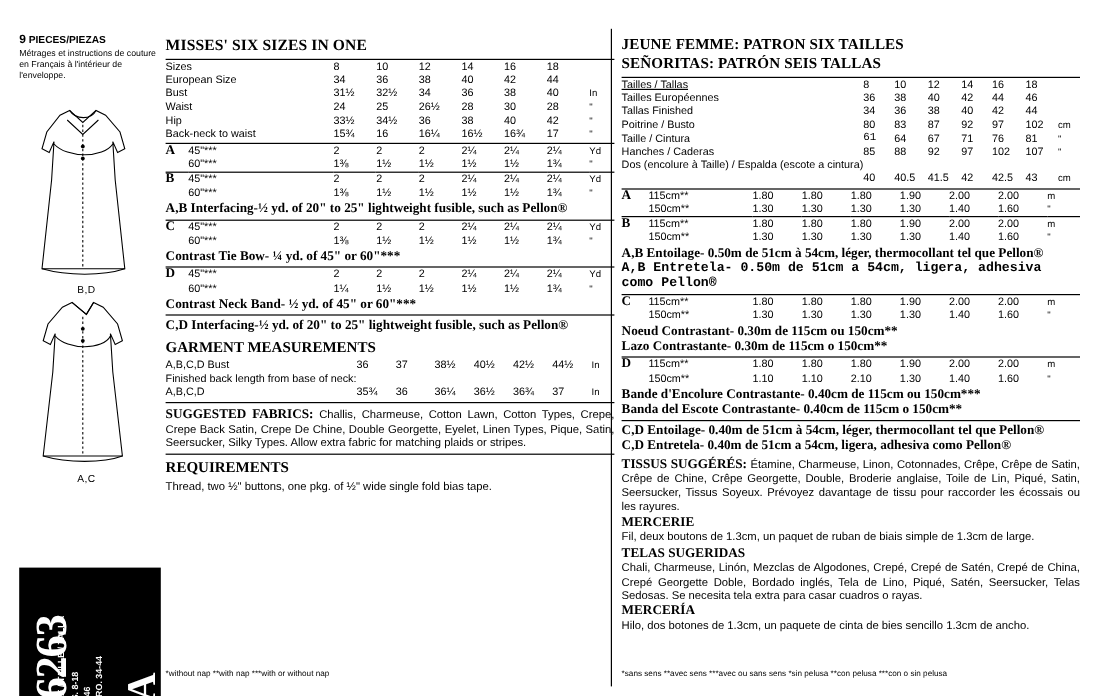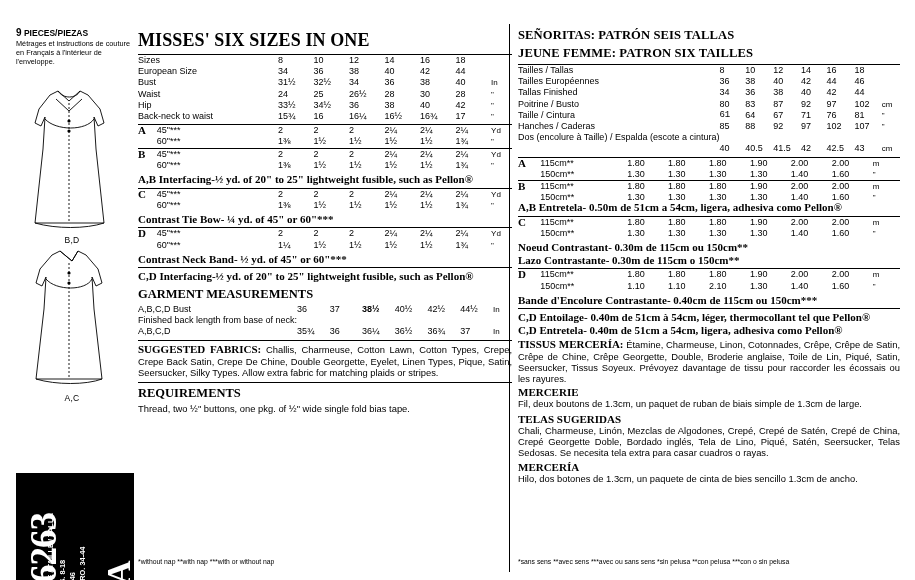--- a/index.html
+++ b/index.html
@@ -49,21 +49,21 @@
     font-weight:bold;font-size:34px;
     transform:rotate(-90deg);transform-origin:left top;
   }
 
   
   .col-mid{position:absolute;left:138px;top:30px;width:374px;}
   .col-right{position:absolute;left:518px;top:30px;width:382px;}
 
   h2.title{
     font-family:"Liberation Serif", serif;
-    font-weight:bold;font-size:18px;margin:0 0 3px 0;letter-spacing:.1px;
+    font-weight:bold;font-size:13px;margin:0 0 3px 0;letter-spacing:.1px;
   }
   h2.title.small{font-size:12.6px;line-height:15px;}
   .hr2{border-top:1px solid #000;}
 
   table.t{border-collapse:collapse;width:100%;font-size:9px;}
   table.t td{padding:0 0 0 0;line-height:11.2px;white-space:nowrap;}
   .sec-label{font-family:"Liberation Serif", serif;font-weight:bold;font-size:11px;}
   .u{font-size:8px;}
 
   .rowline{border-top:1px solid #000;}
@@ -327,21 +327,21 @@
     <div class="hr2"></div>
     <div class="note">C,D  Interfacing-½ yd. of 20" to 25" lightweight fusible, such as Pellon®</div>
 
     <h3 class="blk">GARMENT MEASUREMENTS</h3>
     <table class="t">
       <tbody id="mid-garment-body">
           <tr>
             <td style="width: 134px;">A,B,C,D Bust</td>
             <td style="width: 34px;">36</td>
             <td style="width: 34px;">37</td>
-            <td style="width: 34px; font-weight: bold;">38½</td>
+            <td style="width: 34px;">38½</td>
             <td style="width: 34px;">40½</td>
             <td style="width: 34px;">42½</td>
             <td style="width: 34px;">44½</td>
             <td class="u" style="width: 20px;">In</td>
           </tr>
           <tr>
             <td style="width: 134px;">Finished back length from base of neck:</td>
             <td style="width: 34px;"></td>
             <td style="width: 34px;"></td>
             <td style="width: 34px;"></td>
@@ -373,28 +373,28 @@
     <div class="hr2" style="margin-top:4px;"></div>
 
     <h3 class="blk" style="margin-top:3px;">REQUIREMENTS</h3>
     <div class="para">Thread, two ½" buttons, one pkg. of ½" wide single fold bias tape.</div>
   </div>
 
   <div class="footnote fn-mid">*without nap      **with nap      ***with or without nap</div>
 
   <div class="col-right">
 
+    <h2 class="title small">JEUNE FEMME: PATRON SIX TAILLES</h2>
     <h2 class="title small" style="margin-top:-2px;">SEÑORITAS: PATRÓN SEIS TALLAS</h2>
-    <h2 class="title small">JEUNE FEMME: PATRON SIX TAILLES</h2>
     <div class="hr2" style="margin-top:3px;"></div>
 
     <table class="t">
       <tbody id="right-size-body">
           <tr>
-            <td style="width: 142px;">Tailles / Tallas</td>
+            <td style="width: 142px; text-decoration: underline;">Tailles / Tallas</td>
             <td style="width: 33px;">8</td>
             <td style="width: 33px;">10</td>
             <td style="width: 33px;">12</td>
             <td style="width: 33px;">14</td>
             <td style="width: 33px;">16</td>
             <td style="width: 33px;">18</td>
             <td class="u" style="width: 22px;"></td>
           </tr>
           <tr>
             <td style="width: 142px; margin-left: 30px;">Tailles Européennes</td>
@@ -512,21 +512,22 @@
             <td style="width: 33px;">1.30</td>
             <td style="width: 33px;">1.30</td>
             <td style="width: 33px;">1.30</td>
             <td style="width: 33px;">1.40</td>
             <td style="width: 33px;">1.60</td>
             <td class="u" style="width: 22px;">"</td>
           </tr>
         </tbody>
     </table>
 
-    <div class="note" style="margin-top:-2px;">A,B Entretela- 0.50m de 51cm a 54cm, ligera, adhesiva como Pellon®</div>
+    <div class="note">A,B Entoilage- 0.50m de 51cm à 54cm, léger, thermocollant tel que Pellon®</div>
+    <div class="note" style="margin-top:-2px;font-family:Liberation Mono, monospace;">A,B Entretela- 0.50m de 51cm a 54cm, ligera, adhesiva como Pellon®</div>
     <div class="hr2"></div>
 
     <table class="t">
       <tbody id="right-yardage-body2">
           <tr>
             <td class="sec-label" style="width: 18px;">C</td>
             <td style="width: 70px;">115cm**</td>
             <td style="width: 33px;">1.80</td>
             <td style="width: 33px;">1.80</td>
             <td style="width: 33px;">1.80</td>
@@ -574,27 +575,28 @@
             <td style="width: 33px;">2.10</td>
             <td style="width: 33px;">1.30</td>
             <td style="width: 33px;">1.40</td>
             <td style="width: 33px;">1.60</td>
             <td class="u" style="width: 22px;">"</td>
           </tr>
         </tbody>
     </table>
 
     <div class="note">Bande d'Encolure Contrastante- 0.40cm de 115cm ou 150cm***</div>
+    <div class="note" style="margin-top:-2px;">Banda del Escote Contrastante- 0.40cm de 115cm o 150cm**</div>
     <div class="hr2"></div>
 
     <div class="note">C,D Entoilage- 0.40m de 51cm à 54cm, léger, thermocollant tel que Pellon®</div>
     <div class="note" style="margin-top:-2px;">C,D Entretela- 0.40m de 51cm a 54cm, ligera, adhesiva como Pellon®</div>
 
     <div class="para-just" style="margin-top:3px;">
-      <span class="bi">TISSUS MERCERÍA:</span>
+      <span class="bi">TISSUS SUGGÉRÉS:</span>
       <span>Étamine, Charmeuse, Linon, Cotonnades, Crêpe, Crêpe de Satin, Crêpe de Chine, Crêpe Georgette, Double, Broderie anglaise, Toile de Lin, Piqué, Satin, Seersucker, Tissus Soyeux. Prévoyez davantage de tissu pour raccorder les écossais ou les rayures.</span>
     </div>
 
     <div class="bi" style="margin-top:2px;">MERCERIE</div>
     <div class="para">Fil, deux boutons de 1.3cm, un paquet de ruban de biais simple de 1.3cm de large.</div>
 
     <div class="bi" style="margin-top:3px;">TELAS SUGERIDAS</div>
     <div class="para-just">Chali, Charmeuse, Linón, Mezclas de Algodones, Crepé, Crepé de Satén, Crepé de China, Crepé Georgette Doble, Bordado inglés, Tela de Lino, Piqué, Satén, Seersucker, Telas Sedosas. Se necesita tela extra para casar cuadros o rayas.</div>
 
     <div class="bi" style="margin-top:2px;">MERCERÍA</div>

